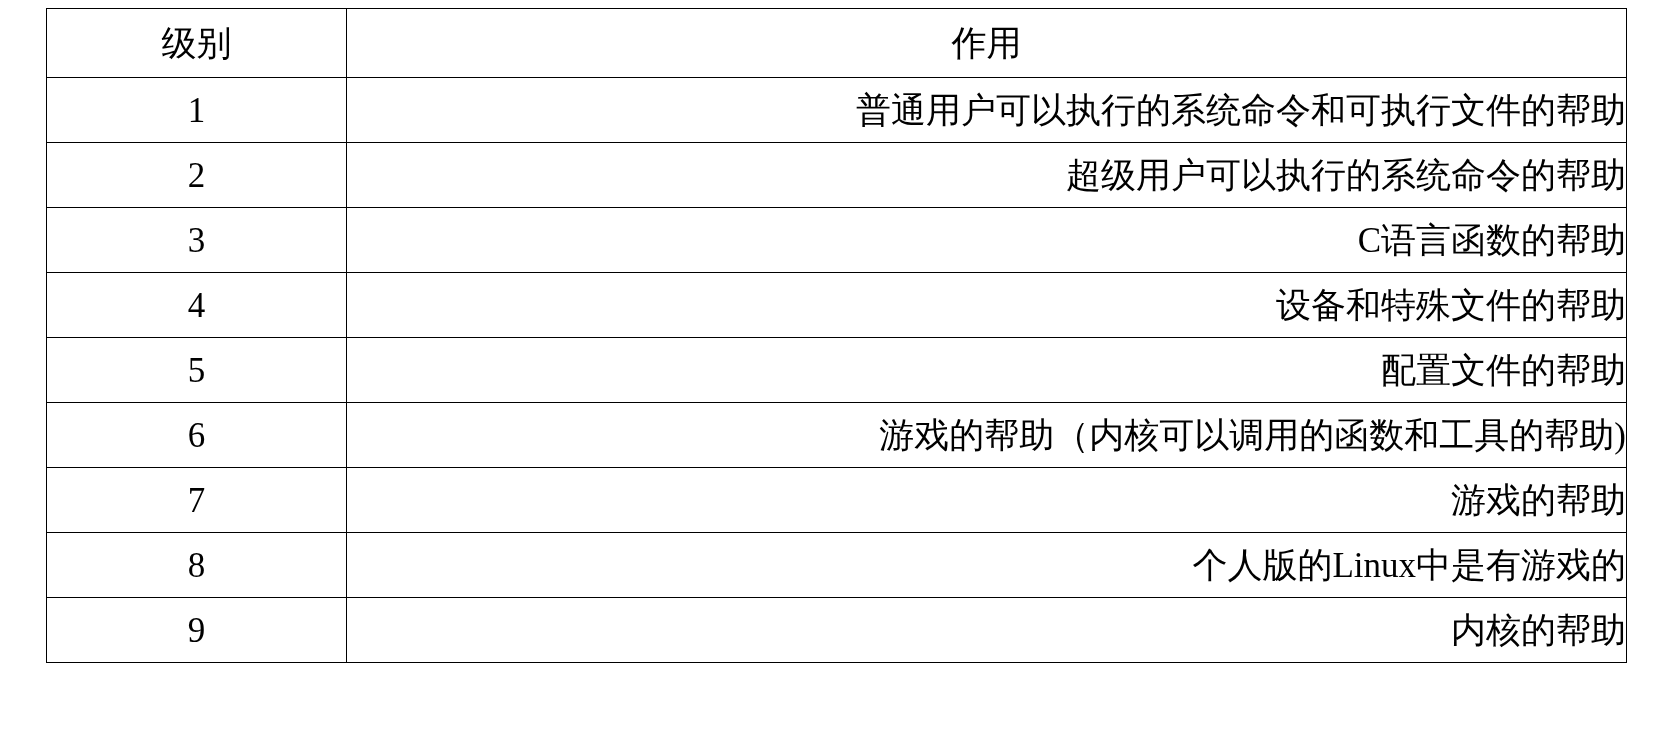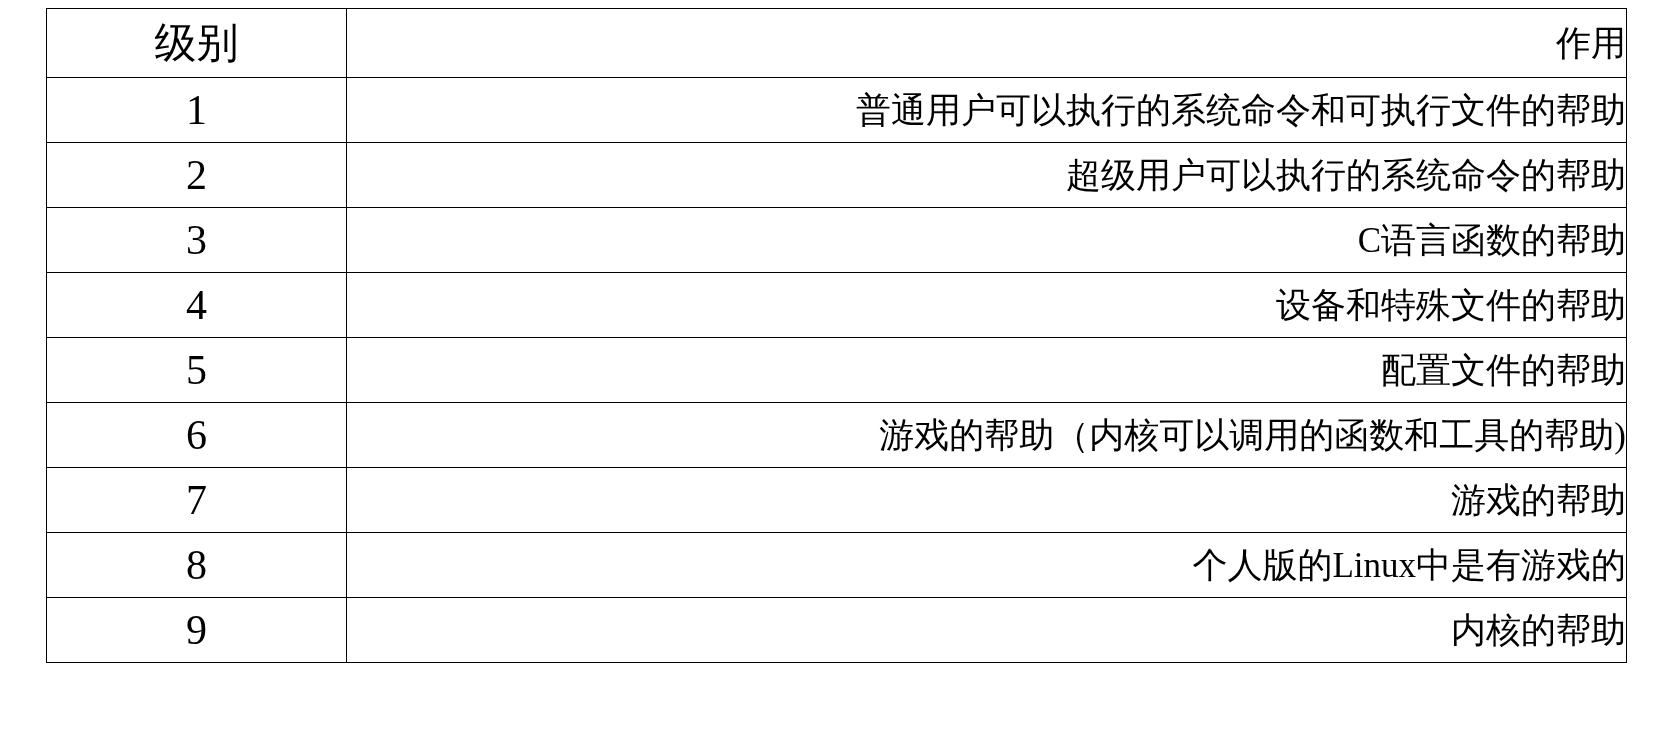--- a/index.html
+++ b/index.html
@@ -31,38 +31,38 @@
     border: 1px solid #000000;
     padding: 0;
     font-weight: normal;
     vertical-align: middle;
   }
   col.col-level { width: 300px; }
   col.col-desc  { width: 1280px; }
 
   .cell-level {
     text-align: center;
-    font-size: 42px;
+    font-size: 35px;
     line-height: 1.0;
     height: 64px;
     padding: 3px 0 8px 0;
   }
   .cell-desc {
     text-align: right;
     font-size: 35px;
     line-height: 1.0;
     height: 64px;
     padding: 3px 0 8px 14px;
   }
   .header-row .cell-level,
   .header-row .cell-desc {
     height: 68px;
   }
   .header-row .cell-desc {
-    text-align: right;
+    text-align: center;
     padding-left: 0;
   }
 </style>
 </head>
 <body>
 
 <div class="page">
   <table class="man-table">
     <colgroup>
       <col class="col-level">

